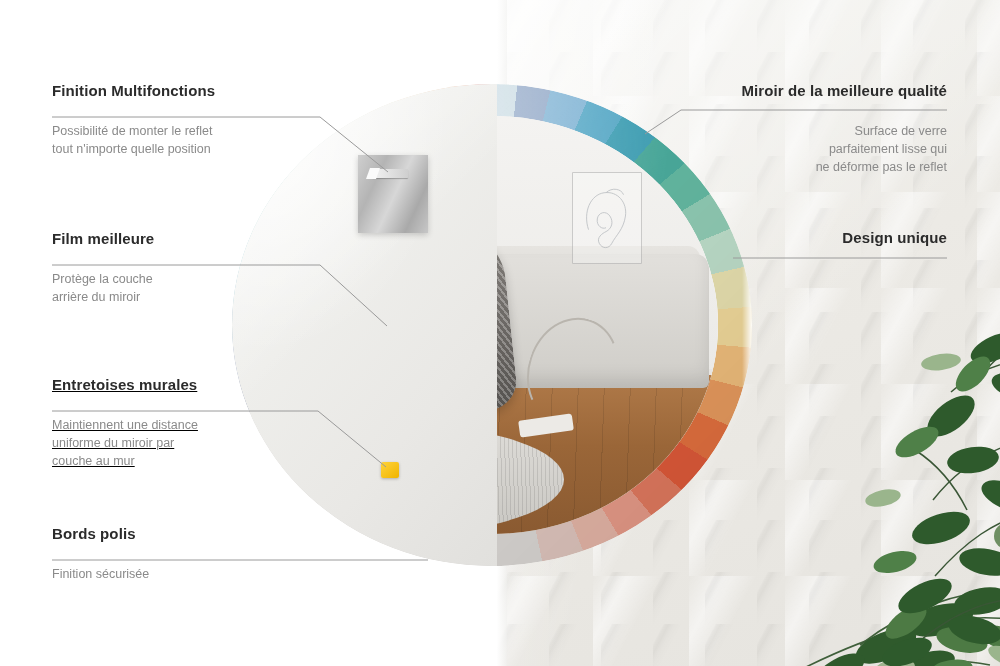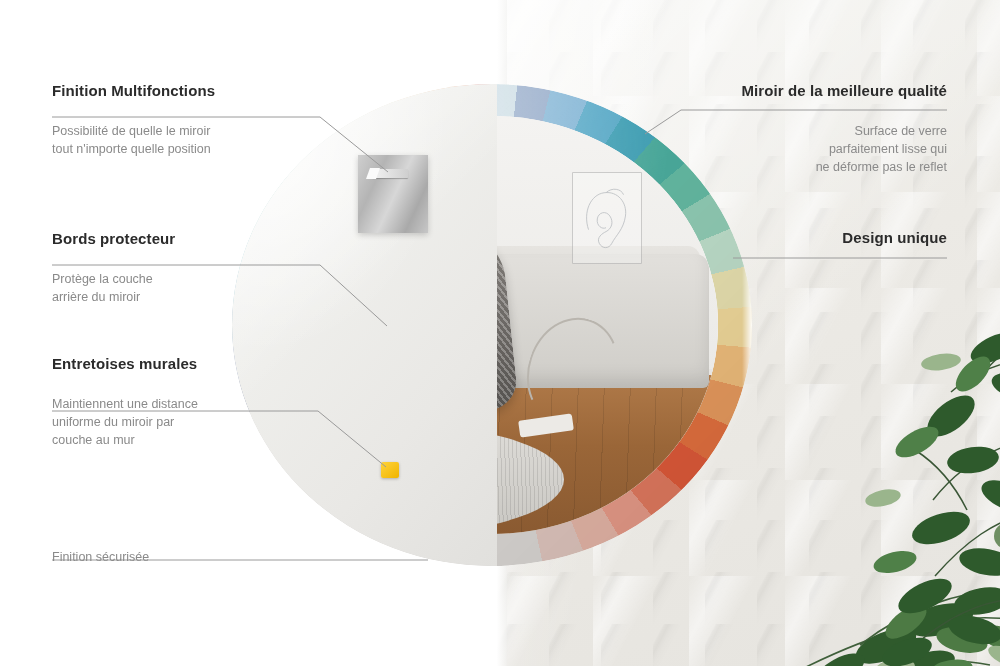--- a/index.html
+++ b/index.html
@@ -239,21 +239,21 @@
     height:1px; background:#b9b9b9; margin:10px 0 12px 0;
   }
   .callout p{
     font-size:12.5px; line-height:18px; color:#8a8a8a; font-weight:400;
   }
   .callout.left{ text-align:left; }
   .callout.right{ text-align:right; }
 
   .c1{ left:52px; top:82px;  width:268px; }
   .c2{ left:52px; top:230px; width:268px; }
-  .c3{ left:52px; top:355px; width:268px; }
+  .c3{ left:52px; top:376px; width:268px;text-decoration:underline; }
   .c4{ left:52px; top:525px; width:373px; }
 
   .c5{ left:679px; top:82px;  width:268px; }
   .c6{ left:679px; top:229px; width:268px; }
 
   
   .foliage{ position:absolute; left:855px; top:300px; width:185px; height:380px; }
   .foliage svg{ width:100%; height:100%; display:block; }
   .foliage2{ position:absolute; left:690px; top:470px; width:330px; height:210px; }
   .foliage2 svg{ width:100%; height:100%; display:block; }
@@ -321,45 +321,46 @@
 
     <polyline points="947,110 681,110 645,134" fill="none" stroke="#9a9a9a" stroke-width="1"></polyline>
 
     <polyline points="947,258 733,258" fill="none" stroke="#9a9a9a" stroke-width="1"></polyline>
   </svg>
 
   <div class="callout left c1">
     <h3>Finition Multifonctions</h3>
     <div class="rule" style="visibility:hidden"></div>
     <p>
-      <span>Possibilité de quelle le miroir</span><br>
+      <span>Possibilité de monter le reflet</span><br>
       <span>tout n'importe quelle position</span>
     </p>
   </div>
 
   <div class="callout left c2">
-    <h3>Bords protecteur</h3>
+    <h3>Film meilleure</h3>
     <div class="rule" style="visibility:hidden"></div>
     <p>
       <span>Protège la couche</span><br>
       <span>arrière du miroir</span>
     </p>
   </div>
 
   <div class="callout left c3">
     <h3>Entretoises murales</h3>
     <div class="rule" style="visibility:hidden"></div>
     <p>
       <span>Maintiennent une distance</span><br>
       <span>uniforme du miroir par</span><br>
       <span>couche au mur</span>
     </p>
   </div>
 
   <div class="callout left c4">
+    <h3>Bords polis</h3>
     <div class="rule" style="visibility:hidden"></div>
     <p>
       <span>Finition sécurisée</span>
     </p>
   </div>
 
   <div class="callout right c5">
     <h3>Miroir de la meilleure qualité</h3>
     <div class="rule" style="visibility:hidden"></div>
     <p>

